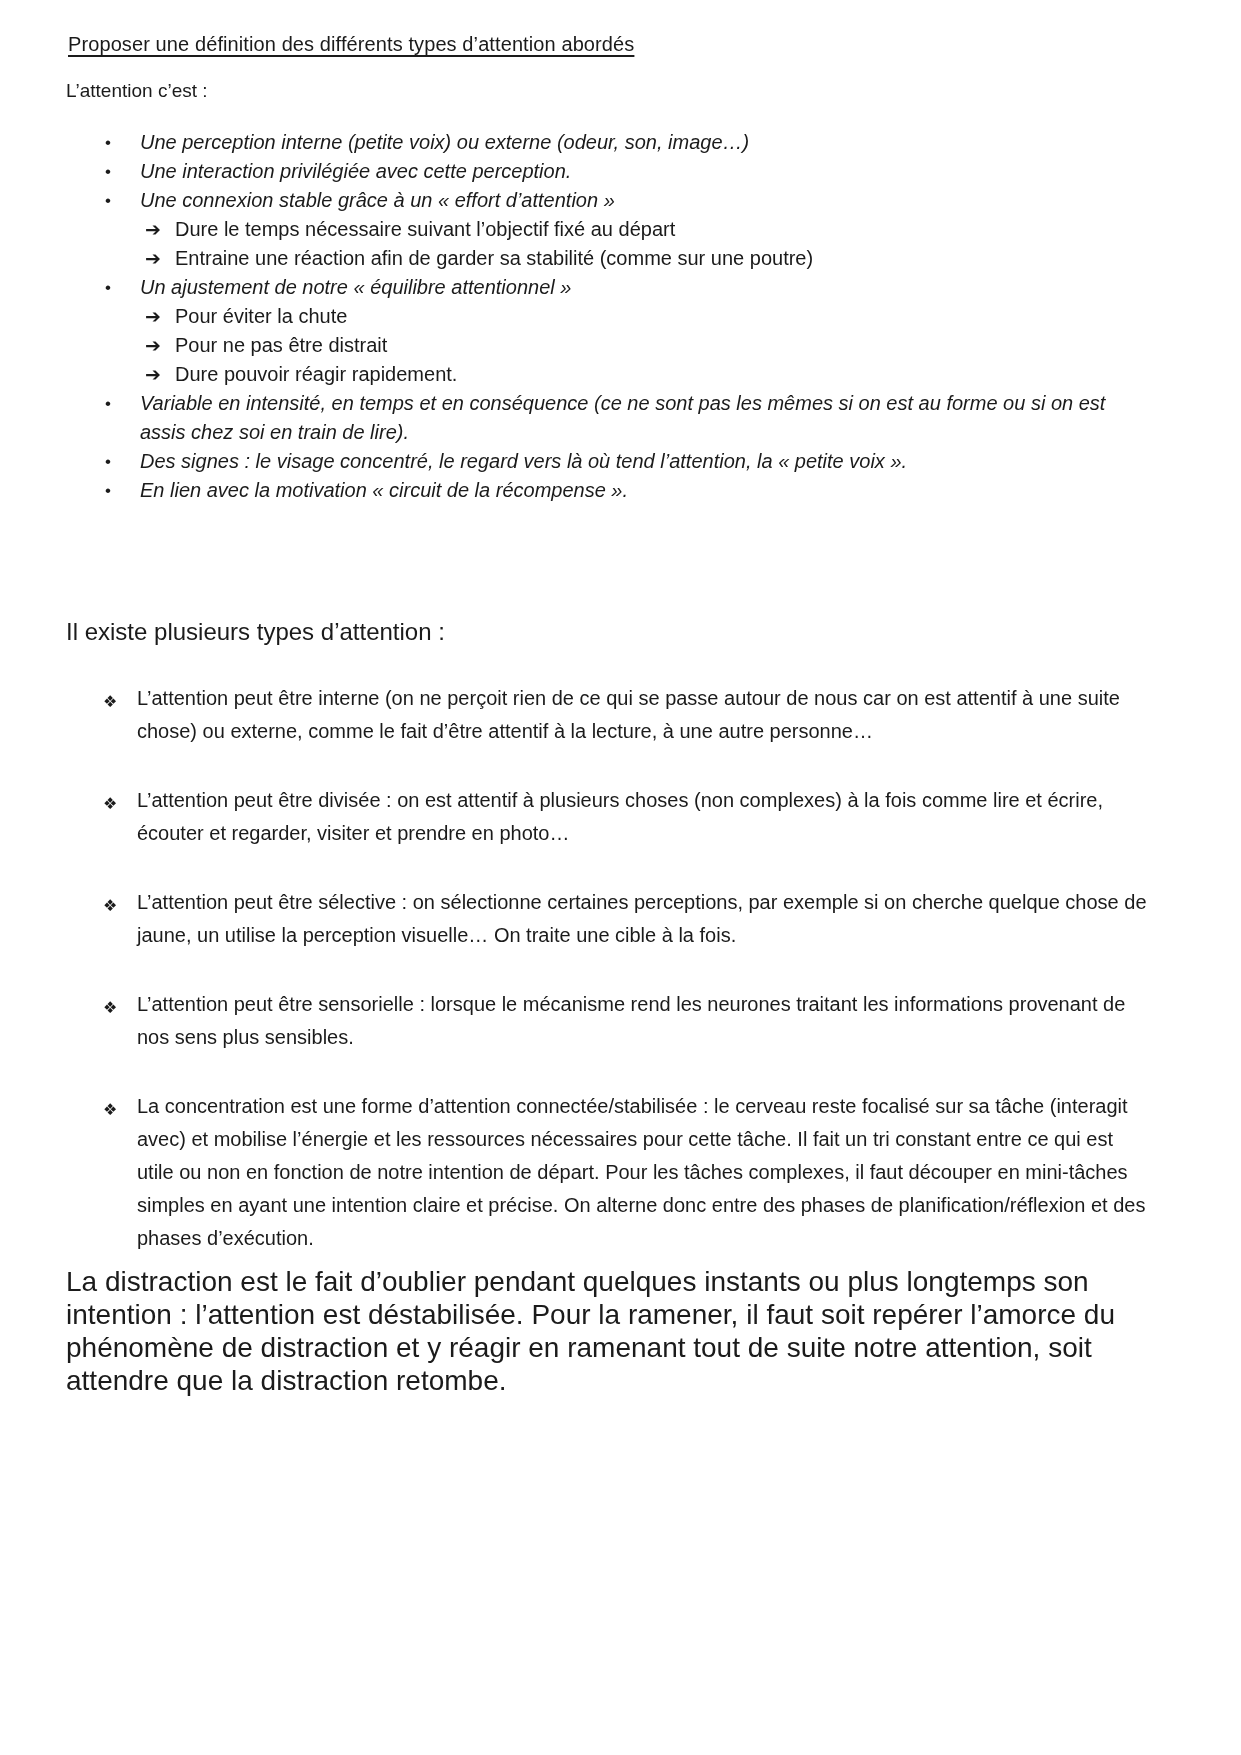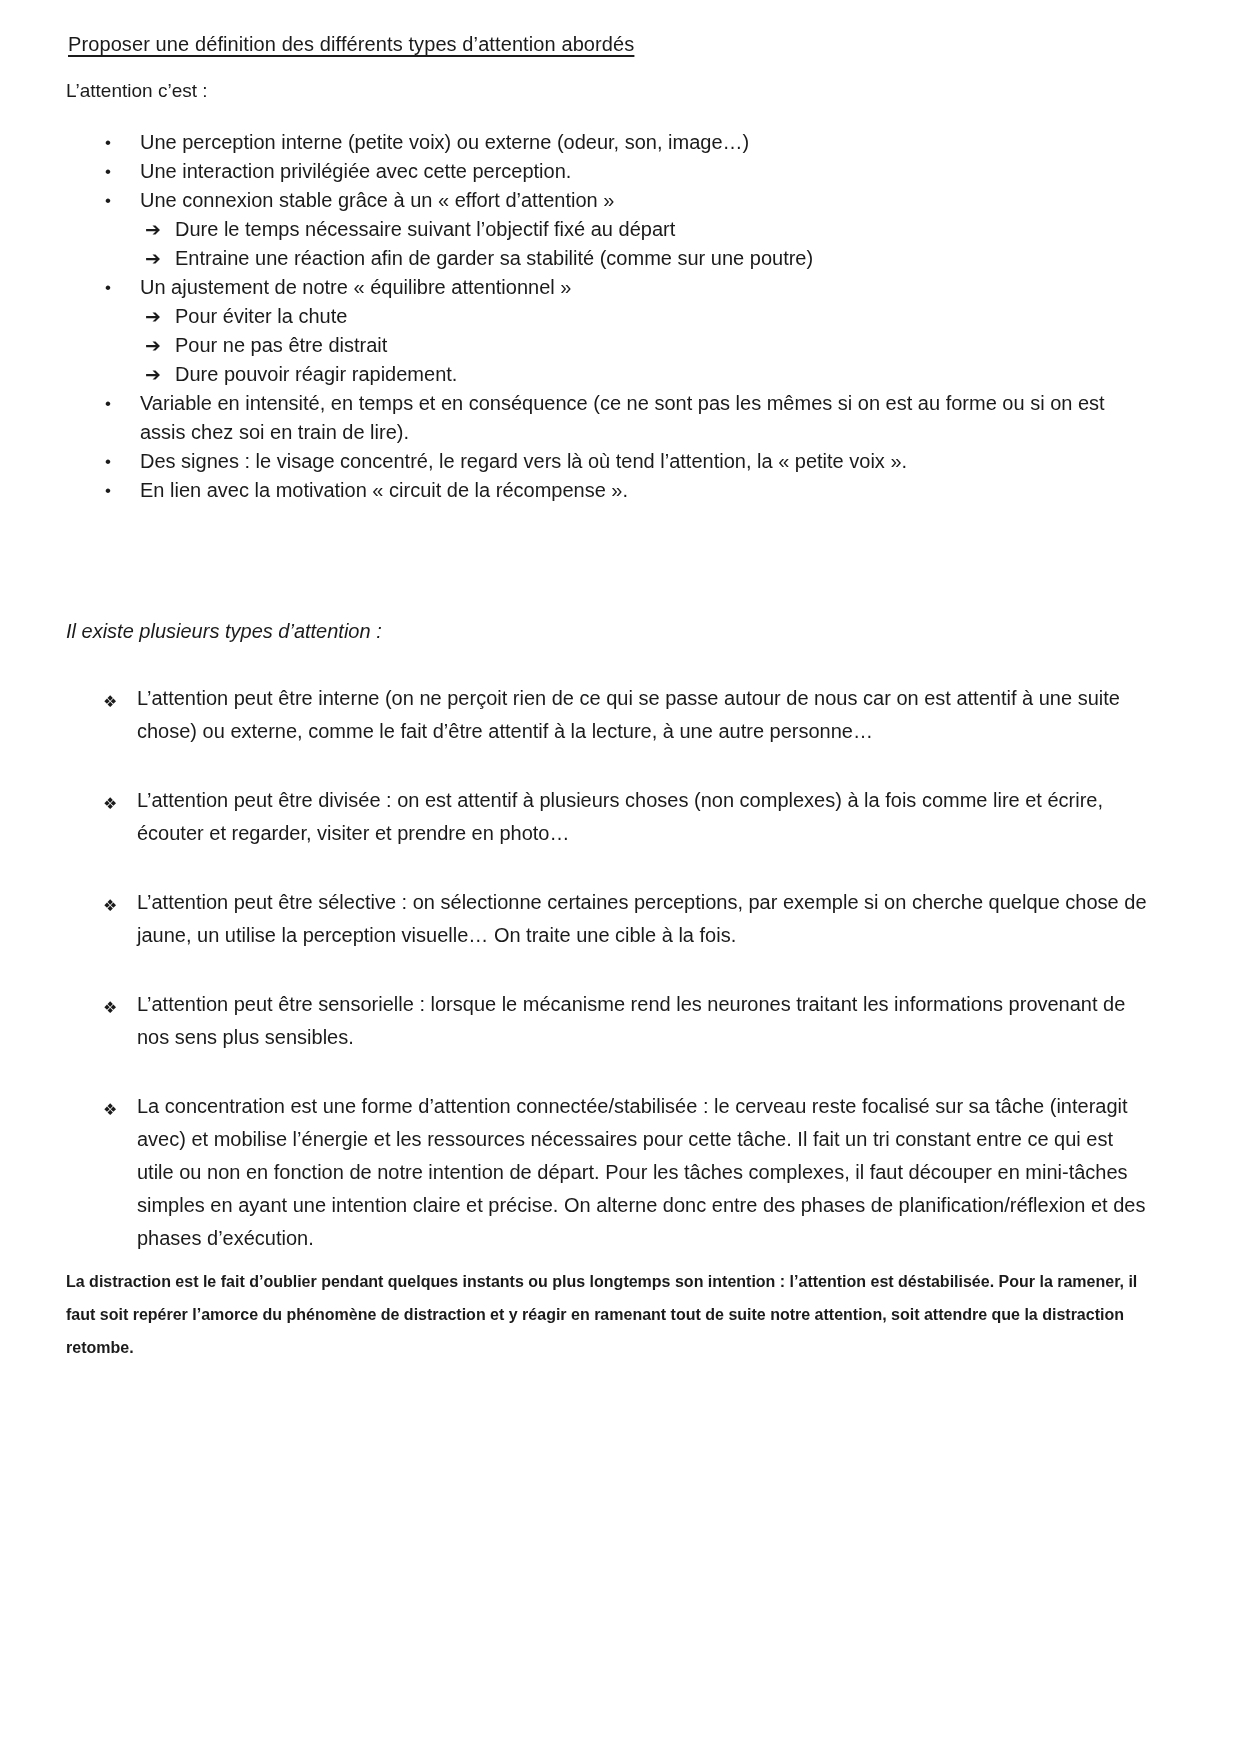--- a/index.html
+++ b/index.html
@@ -33,57 +33,55 @@
   .bitem {
     display: flex;
     line-height: 29px;
     font-size: 20px;
     padding-left: 39px;
   }
   .bitem > .glyph {
     flex: 0 0 35px;
     font-size: 17px;
   }
-  .bitem > .txt { flex: 1; }
+  .bitem > .txt { flex: 1; font-style: italic; }
   .sub {
     display: flex;
     line-height: 29px;
     font-size: 20px;
     padding-left: 79px;
   }
   .sub > .glyph {
     flex: 0 0 30px;
     font-size: 19px;
   }
   .sub > .txt { flex: 1; }
   .types-heading {
-    font-style: italic;
-    font-size: 20px;
+    font-size: 24px;
     line-height: 33px;
     margin: 110px 0 34px 0;
   }
   .titem {
     display: flex;
     line-height: 33px;
     font-size: 20px;
     padding-left: 37px;
     margin-bottom: 36px;
   }
   .titem > .glyph {
     flex: 0 0 34px;
     font-size: 16px;
     padding-top: 3px;
   }
   .titem > .txt { flex: 1; }
   .titem:last-child { margin-bottom: 0; }
   .closing {
-    font-size: 16px;
+    font-size: 28px;
     line-height: 33px;
     margin-top: 10px;
-    font-weight: bold;
   }
 </style>
 </head>
 <body>
 
 <div class="page">
 
   <h1 class="doc-title">Proposer une définition des différents types d’attention abordés</h1>
 
   <h2 class="doc-subtitle">L’attention c’est :</h2>

